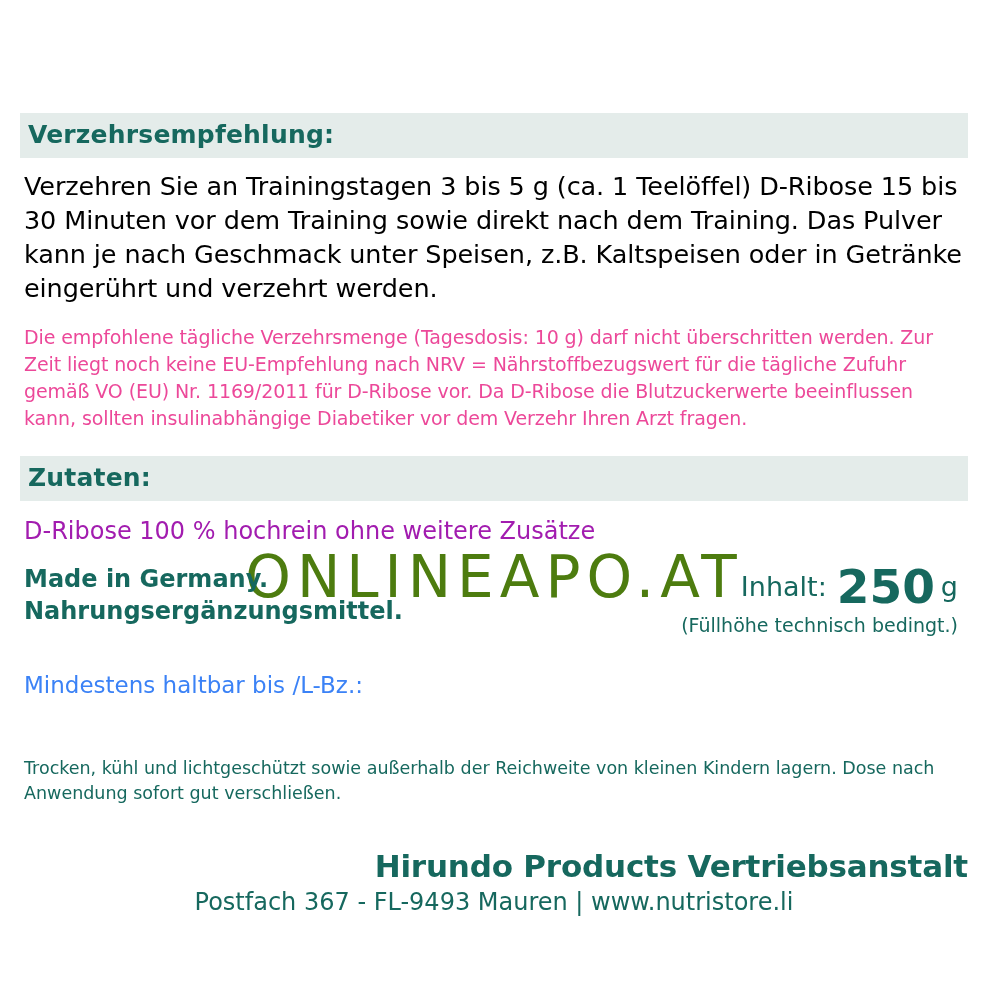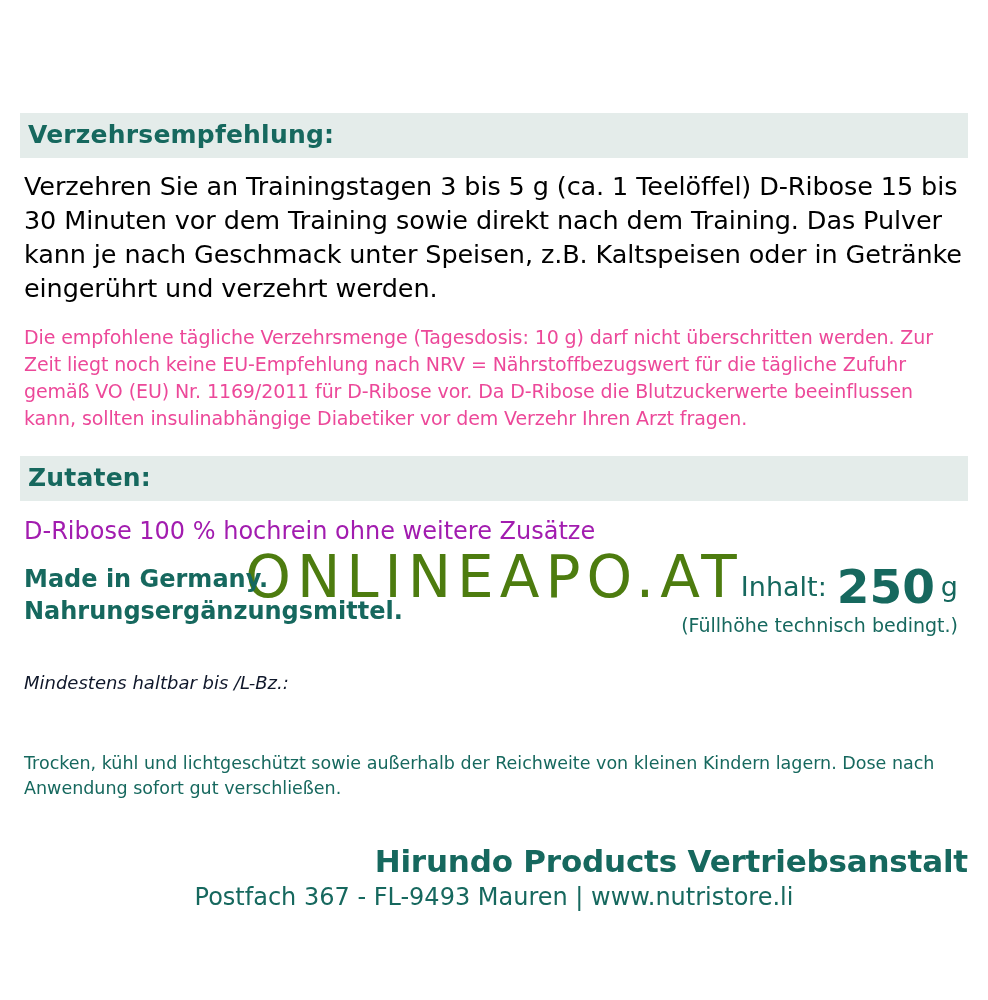--- a/index.html
+++ b/index.html
@@ -111,24 +111,23 @@
     font-size: 27px;
     padding-left: 6px;
   }
   .inhalt-note {
     font-size: 19px;
     color: #16685e;
     margin-top: 4px;
   }
 
   .mhd {
-    font-size: 18px;
-    color: #0f172a;
+    font-size: 23px;
+    color: #3b82f6;
     padding: 36px 2px 0 4px;
-    font-style: italic;
   }
 
   .storage {
     font-size: 17.5px;
     line-height: 1.45;
     color: #16685e;
     padding: 58px 24px 0 4px;
   }
 
   .company {

